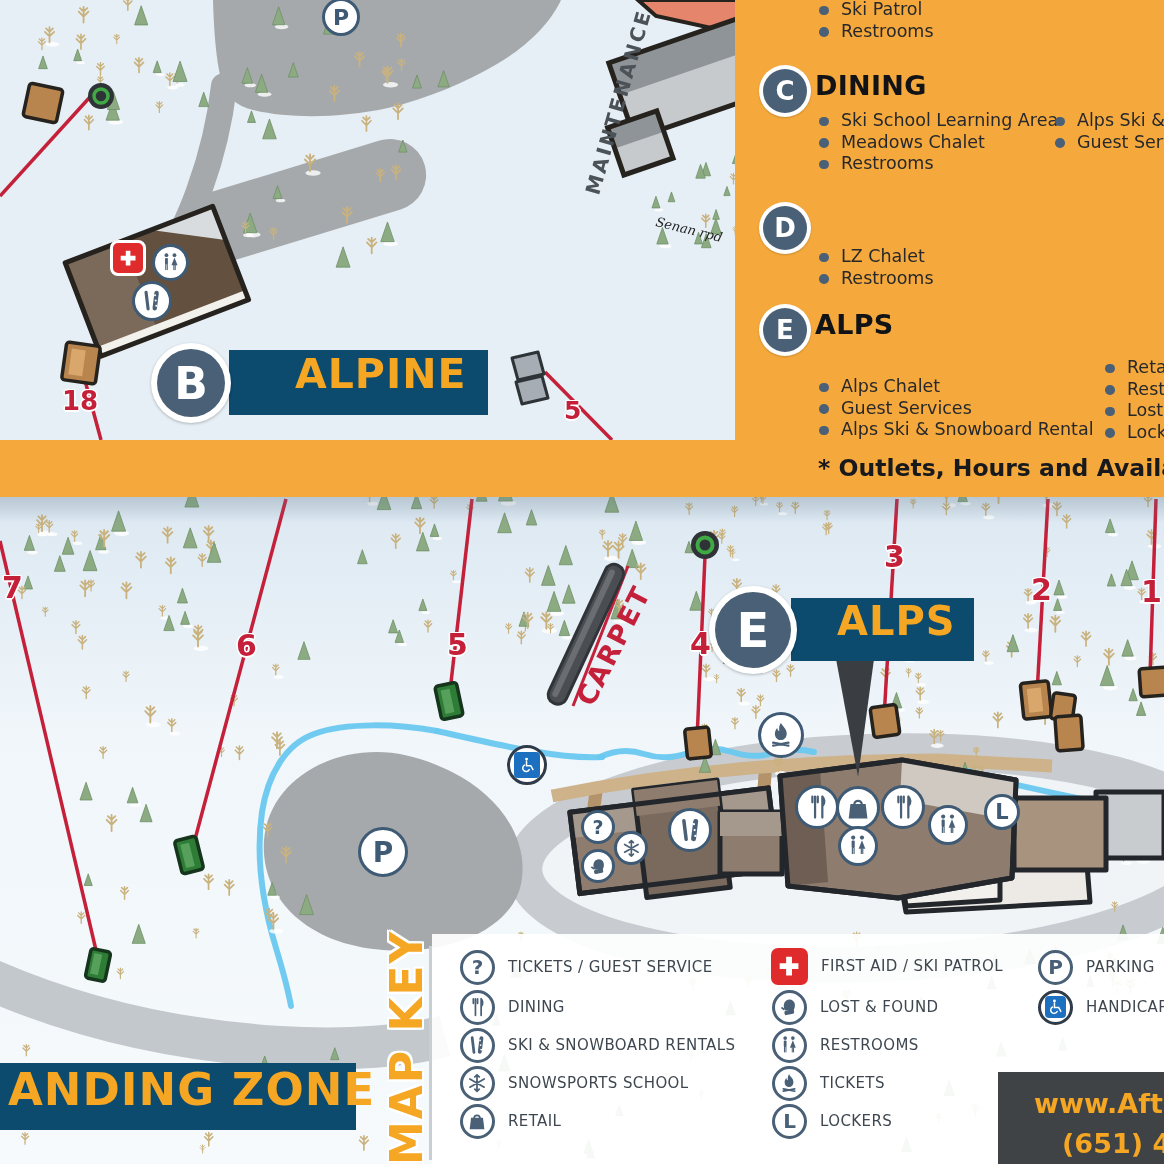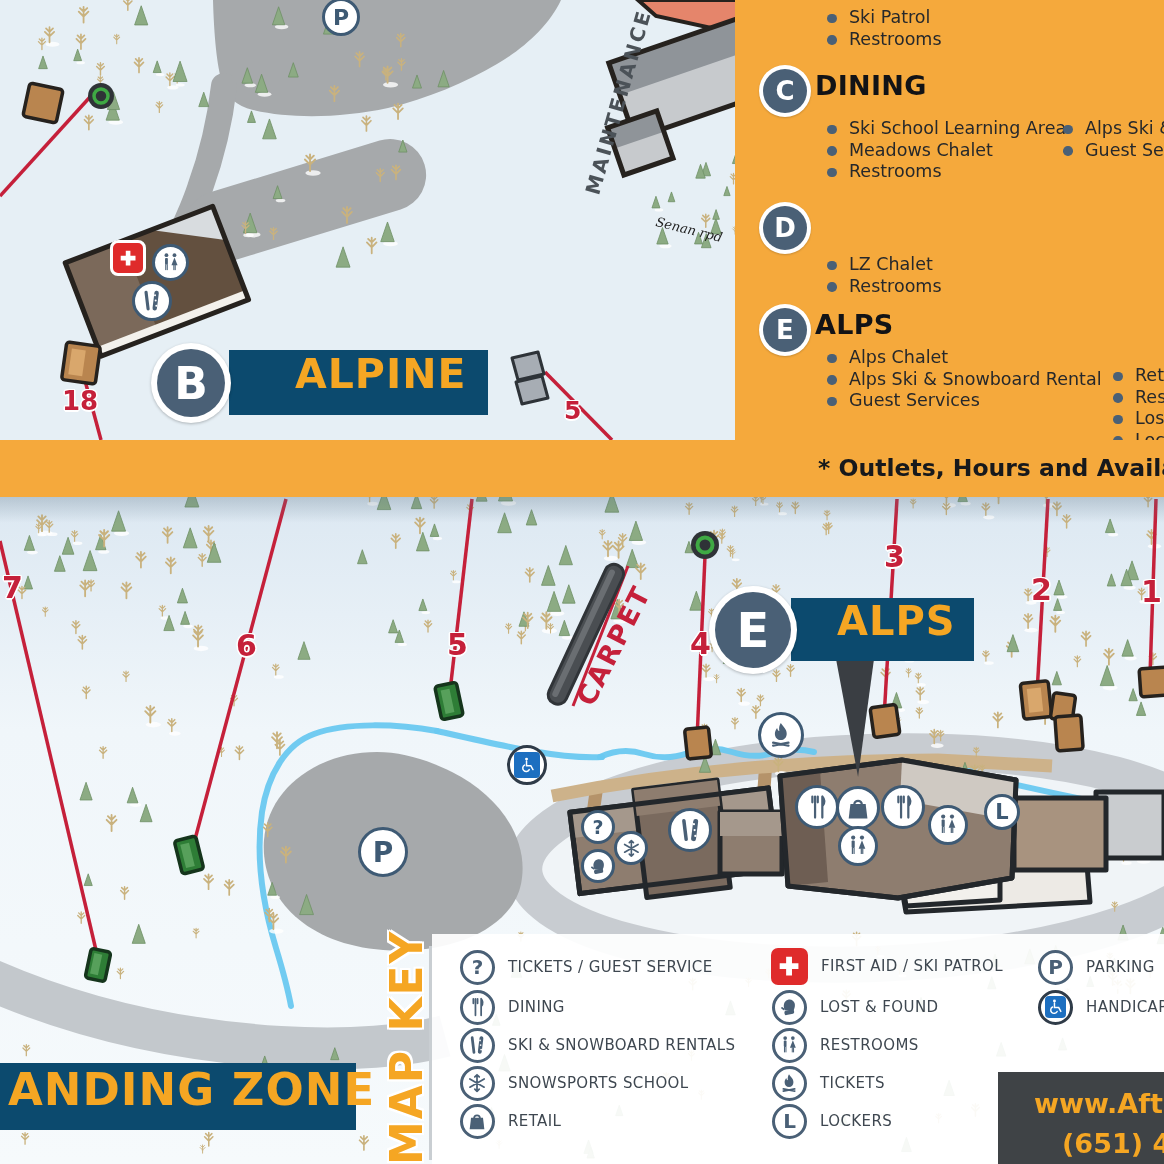--- a/index.html
+++ b/index.html
@@ -12,21 +12,21 @@
   .info-panel{position:absolute;left:735px;top:0;width:429px;height:440px;background:#F5A93C;overflow:hidden}
   .band{position:absolute;left:0;top:440px;width:1164px;height:57px;background:#F5A93C;overflow:hidden}
   .band-footnote{position:absolute;left:818px;top:14px;font-size:23.5px;font-weight:800;color:#17191C;white-space:nowrap}
   .band-shadow{position:absolute;left:0;top:497px;width:1164px;height:26px;
      background:linear-gradient(rgba(96,120,138,.30),rgba(96,120,138,0));pointer-events:none}
   .badge{position:absolute;width:52px;height:52px;border-radius:50%;background:#fff;
      display:flex;align-items:center;justify-content:center;box-shadow:0 1px 2px rgba(0,0,0,.18)}
   .badge .bi{width:44px;height:44px;border-radius:50%;background:#4A6076;color:#fff;
      display:flex;align-items:center;justify-content:center;font-weight:800;font-size:26px}
   .sec-title{position:absolute;font-weight:800;font-size:27px;color:#121316;letter-spacing:.3px;white-space:nowrap}
-  .blist{list-style:none;margin:8px;padding:0;font-size:17.5px;color:#26282B;position:absolute}
+  .blist{list-style:none;margin:0;padding:0;font-size:17.5px;color:#26282B;position:absolute}
   .blist li{position:relative;padding-left:24px;line-height:21.6px;white-space:nowrap}
   .blist li::before{content:"";position:absolute;left:2px;top:6.5px;width:9.5px;height:9.5px;border-radius:50%;background:#4A6076}
 
   
   .area-label{position:absolute;background:#0c4a6e;color:#F5A623;font-weight:700;
      display:flex;align-items:flex-start;white-space:nowrap}
   .big-badge{position:absolute;border-radius:50%;background:#fff;display:flex;align-items:center;justify-content:center;
      box-shadow:0 1px 3px rgba(0,0,0,.25)}
   .big-badge .inner{border-radius:50%;background:#4A6076;color:#fff;display:flex;
      align-items:center;justify-content:center;font-weight:800}
@@ -824,24 +824,24 @@
   </div>
   <ul class="blist" style="left:82px;top:246px">
     <li>LZ Chalet</li>
     <li>Restrooms</li>
   </ul>
 
   <div class="badge" style="left:24px;top:304px">
     <span class="bi">E</span>
   </div>
   <div class="sec-title" style="left:80px;top:309px">ALPS</div>
-  <ul class="blist" style="left:82px;top:339px">
+  <ul class="blist" style="left:82px;top:376px">
     <li>Alps Chalet</li>
+    <li>Guest Services</li>
     <li>Alps Ski &amp; Snowboard Rental</li>
-    <li>Guest Services</li>
   </ul>
   <ul class="blist" style="left:368px;top:357px">
     <li>Retai</li>
     <li>Restr</li>
     <li>Lost &amp;</li>
     <li>Locke</li>
   </ul>
 </div>
 
 <div class="band">

